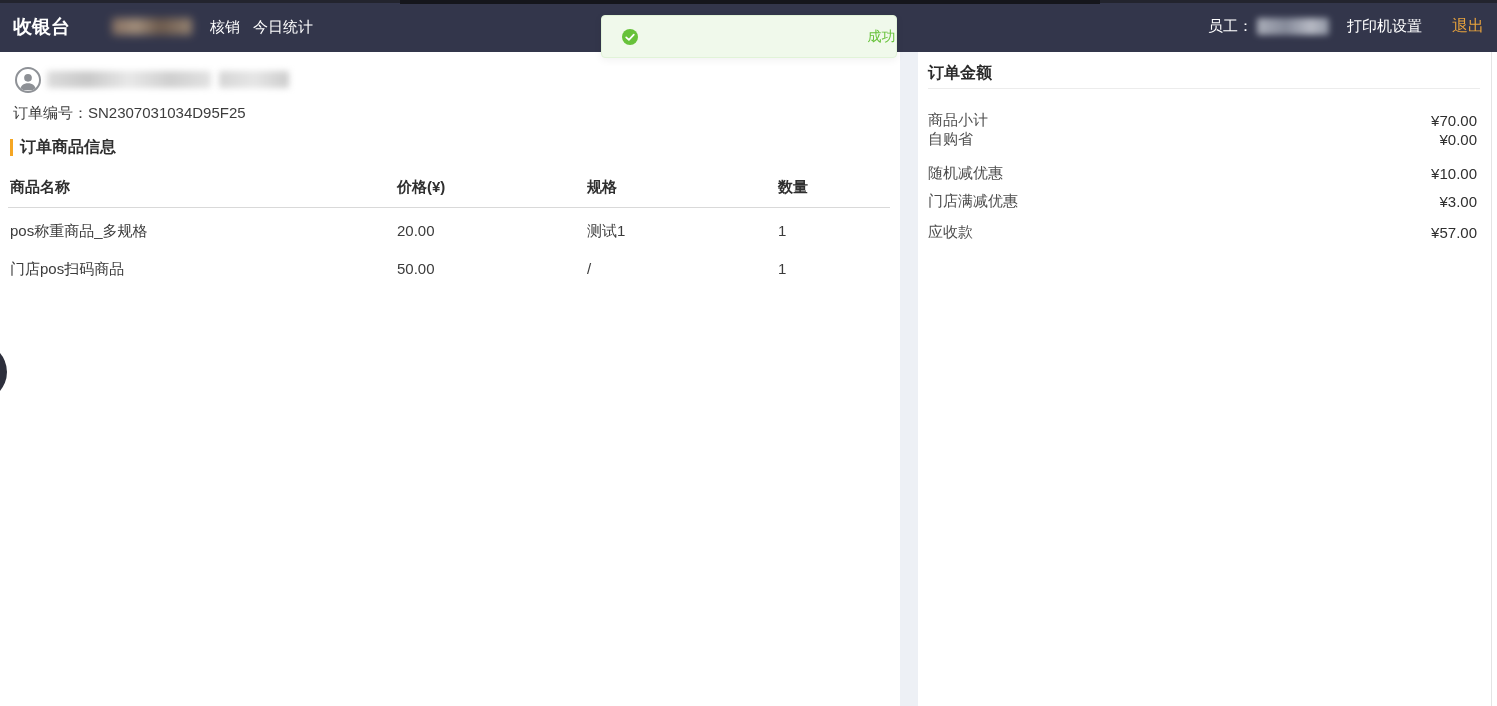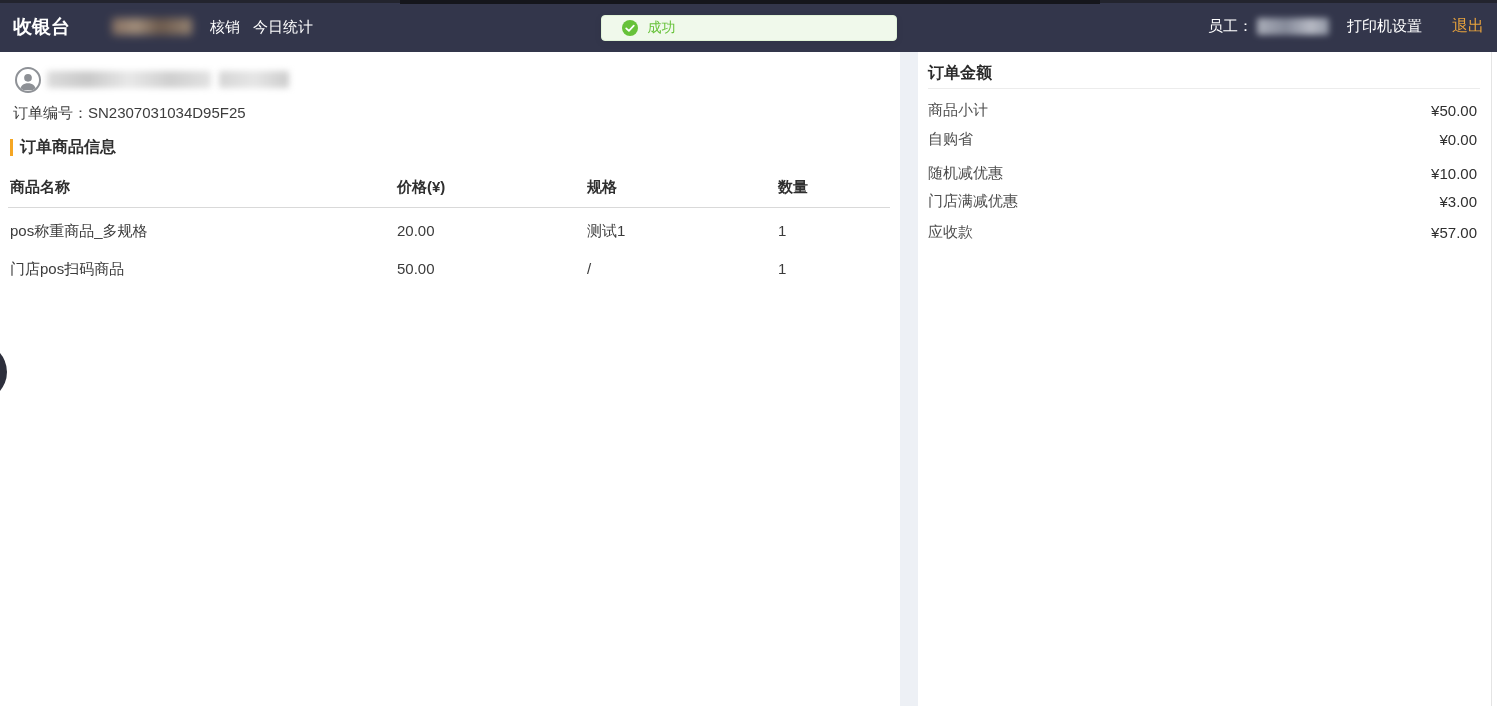--- a/index.html
+++ b/index.html
@@ -32,23 +32,23 @@
     width: 72px; height: 17px; border-radius: 2px; margin-left: 4px;
     background: linear-gradient(90deg, #b9bcc6, #8e93a2 40%, #c6c9d2 75%, #9aa0ad);
     filter: blur(3px); opacity: .9;
   }
   .printer { margin-left: 18px; font-size: 15px; color: #ffffff; cursor: pointer; }
   .logout  { margin-left: 30px; font-size: 16px; color: #e7a23d; cursor: pointer; }
 
   
   .toast {
     position: absolute; left: 50%; transform: translateX(-50%); top: 15px;
-    width: 296px; height: 26px; background: #f0f9eb; border: 1px solid #e1f3d8;
+    width: 296px; height: 43px; background: #f0f9eb; border: 1px solid #e1f3d8;
     border-radius: 4px; display: flex; align-items: center; padding-left: 20px;
-    z-index: 20; box-shadow: 0 2px 8px rgba(0,0,0,.06);
+    z-index: 20; box-shadow: 0 2px 8px rgba(0,0,0,.06); justify-content: space-between;
   }
   .toast-icon { width: 16px; height: 16px; flex: 0 0 16px; }
   .toast-msg { margin-left: 10px; font-size: 14px; color: #67c23a; }
 
   
   .left-panel { position: absolute; left: 0; top: 52px; width: 900px; height: 654px; background: #fff; }
   .avatar {
     position: absolute; left: 15px; top: 15px; width: 26px; height: 26px;
     border: 2px solid #8f9297; border-radius: 50%; overflow: hidden; background: #fff;
   }
@@ -84,21 +84,21 @@
   
   .panel-gap { position: absolute; left: 900px; top: 52px; width: 18px; height: 654px; background: #edf0f5; }
 
   
   .right-panel { position: absolute; left: 918px; top: 52px; width: 579px; height: 654px; background: #fff; }
   .sum-title { position: absolute; left: 10px; top: 11px; font-size: 16px; font-weight: bold; color: #2b2b2b; }
   .sum-divider { position: absolute; left: 10px; top: 36px; width: 552px; height: 1px; background: #ececec; }
   .sum-row { position: absolute; left: 10px; width: 549px; height: 20px; display: flex; justify-content: space-between; align-items: center; }
   .sum-label { font-size: 15px; color: #4d4d4d; }
   .sum-value { font-size: 15px; color: #2f2f2f; }
-  .sum-row-0 { top: 48px; }
+  .sum-row-0 { top: 58px; }
   .sum-row-1 { top: 77px; }
   .sum-row-2 { top: 111px; gap: 8px; }
   .sum-row-3 { top: 139px; }
   .sum-row-4 { top: 170px; }
   .finish-btn {
     position: absolute; left: 7px; top: 200px; width: 108px; height: 42px;
     background: #ffffff; border: 1px solid #f6c786; border-radius: 4px;
     color: #f0a43c; font-size: 16px; cursor: pointer;
     font-family: "Liberation Sans", "DejaVu Sans", sans-serif;
   }
@@ -177,21 +177,21 @@
   </div>
 
   <div class="panel-gap"></div>
 
   <div class="right-panel">
     <div class="sum-title">订单金额</div>
     <div class="sum-divider"></div>
 
     <div class="sum-row sum-row-0">
       <span class="sum-label">商品小计</span>
-      <span class="sum-value">¥50.00</span>
+      <span class="sum-value">¥70.00</span>
     </div>
     <div class="sum-row sum-row-1">
       <span class="sum-label">自购省</span>
       <span class="sum-value">¥0.00</span>
     </div>
     <div class="sum-row sum-row-2">
       <span class="sum-label">随机减优惠</span>
       <span class="sum-value">¥10.00</span>
     </div>
     <div class="sum-row sum-row-3">

